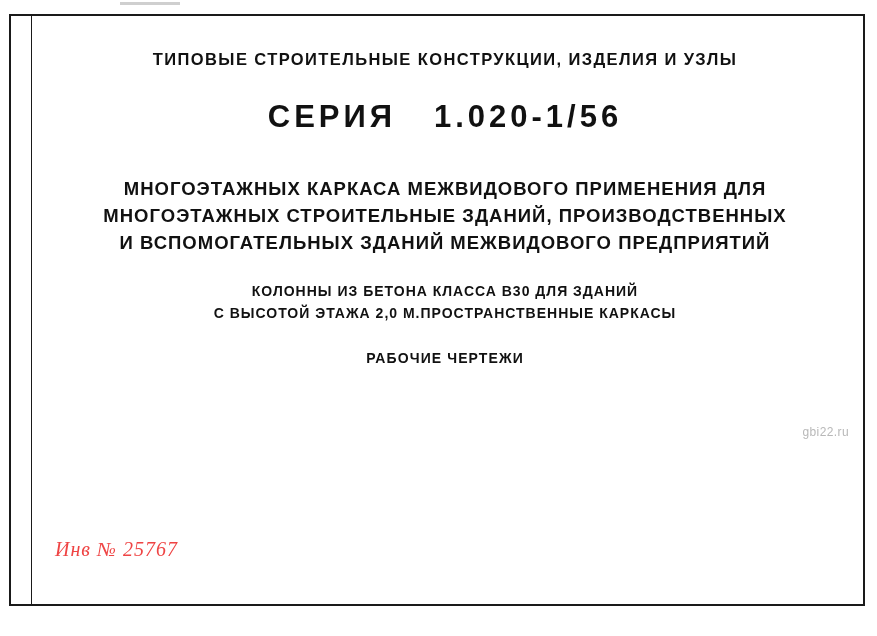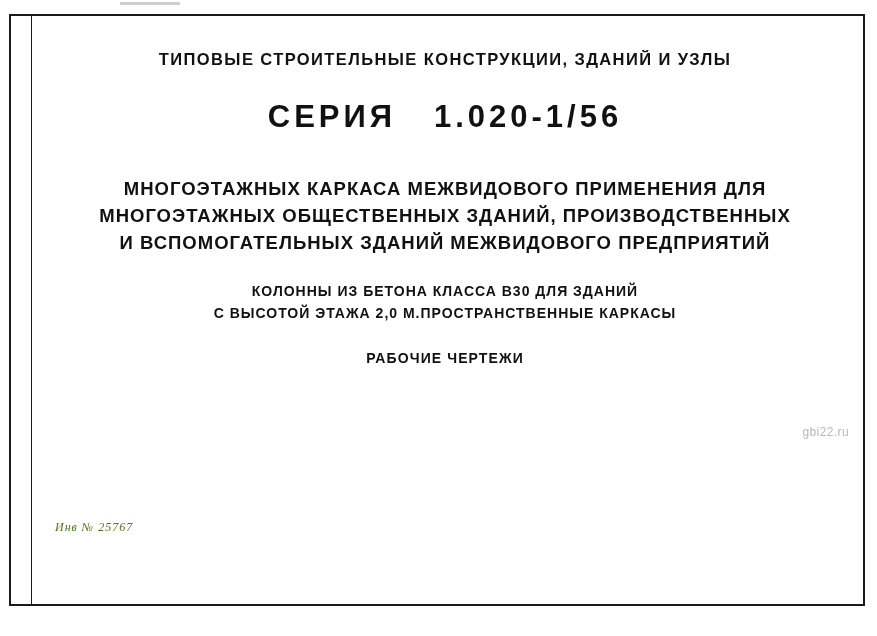--- a/index.html
+++ b/index.html
@@ -111,26 +111,26 @@
     font-size: 12px;
     color: #b8b8b8;
     letter-spacing: 0.4px;
     font-weight: 400;
     margin-left: 18px;
   }
 
   .inv {
     position: absolute;
     left: 55px;
-    top: 520px;
-    font-size: 12px;
+    top: 538px;
+    font-size: 20px;
     letter-spacing: 1px;
     font-family: "Liberation Serif", serif;
     font-style: italic;
-    color: #4d7c0f;
+    color: #ef4444;
   }
 
   
   .scan-edge {
     position: absolute;
     left: 120px;
     top: 2px;
     width: 60px;
     height: 3px;
     background: #cfcfcf;
@@ -141,27 +141,27 @@
 
 <div class="page">
 
   <div class="scan-edge"></div>
 
   <div class="frame-outer"></div>
   <div class="frame-inner-left"></div>
 
   <div class="content">
 
-    <div class="line t-header">ТИПОВЫЕ СТРОИТЕЛЬНЫЕ КОНСТРУКЦИИ, ЗДАНИЙ И УЗЛЫ</div>
+    <div class="line t-header">ТИПОВЫЕ СТРОИТЕЛЬНЫЕ КОНСТРУКЦИИ, ИЗДЕЛИЯ И УЗЛЫ</div>
 
     <div class="line t-series">СЕРИЯ   1.020-1/56</div>
 
     <div class="t-title">
       <div class="line">МНОГОЭТАЖНЫХ КАРКАСА МЕЖВИДОВОГО ПРИМЕНЕНИЯ ДЛЯ</div>
-      <div class="line">МНОГОЭТАЖНЫХ ОБЩЕСТВЕННЫХ ЗДАНИЙ, ПРОИЗВОДСТВЕННЫХ</div>
+      <div class="line">МНОГОЭТАЖНЫХ СТРОИТЕЛЬНЫЕ ЗДАНИЙ, ПРОИЗВОДСТВЕННЫХ</div>
       <div class="line">И ВСПОМОГАТЕЛЬНЫХ ЗДАНИЙ МЕЖВИДОВОГО ПРЕДПРИЯТИЙ</div>
     </div>
 
 
     <div class="t-sub">
       <div class="line">КОЛОННЫ ИЗ БЕТОНА КЛАССА В30 ДЛЯ ЗДАНИЙ</div>
       <div class="line">С ВЫСОТОЙ ЭТАЖА 2,0 М.ПРОСТРАНСТВЕННЫЕ КАРКАСЫ</div>
     </div>
 
     <div class="line t-draw">РАБОЧИЕ ЧЕРТЕЖИ</div>

